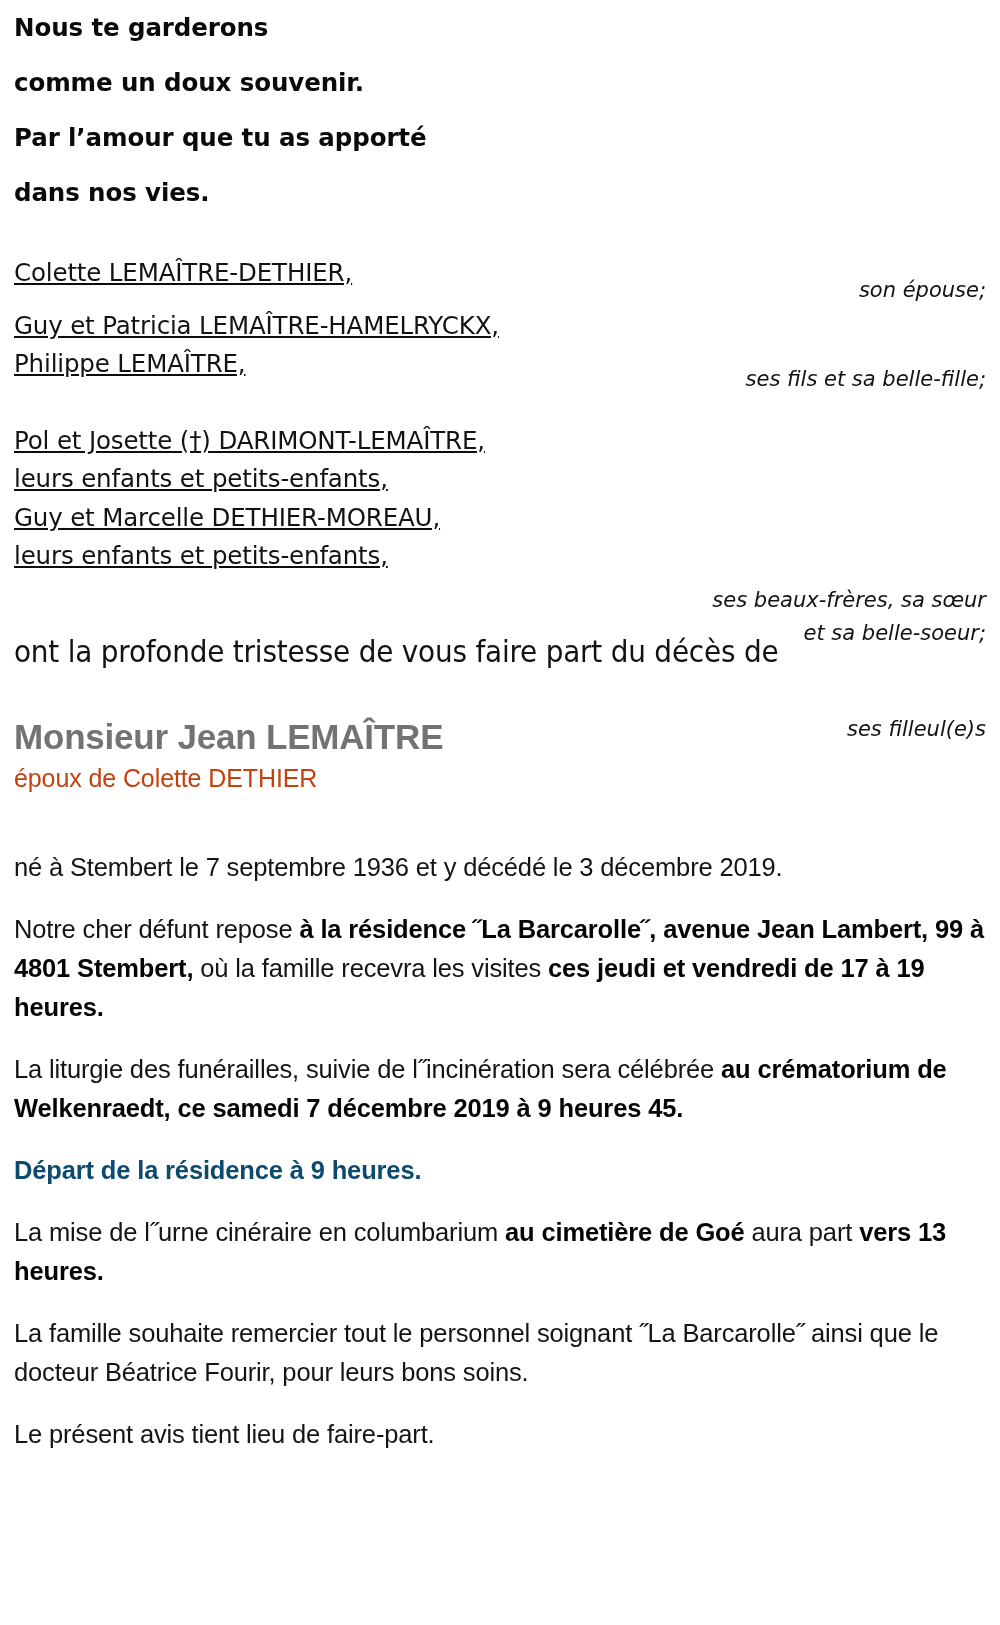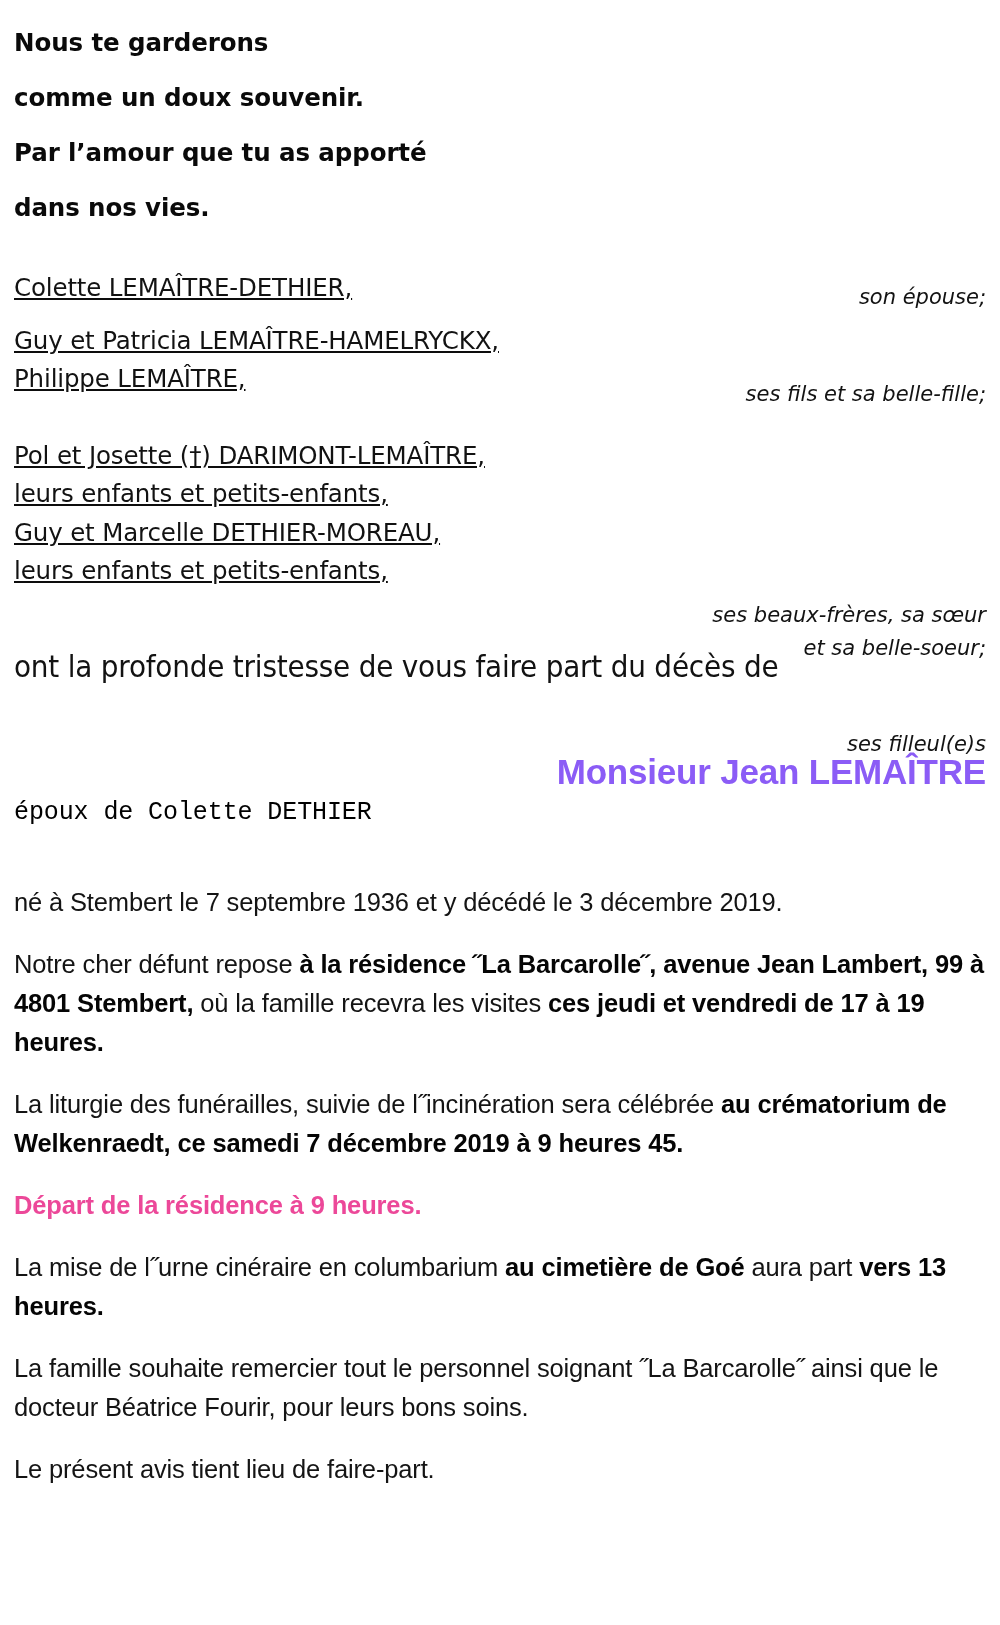--- a/index.html
+++ b/index.html
@@ -18,21 +18,21 @@
   .page {
     position: relative;
     width: 1000px;
     min-height: 1625px;
     box-sizing: border-box;
     padding: 0 14px 0 14px;
   }
 
   
   .epigraph {
-    padding-top: 15px;
+    padding-top: 0;
   }
   .epigraph .line {
     font-family: "DejaVu Sans", sans-serif;
     font-weight: 700;
     font-size: 24.5px;
     letter-spacing: -0.1px;
     line-height: 55px;
     color: #0a0a0a;
   }
 
@@ -97,51 +97,50 @@
     letter-spacing: -0.2px;
     color: #121212;
   }
   .deceased-name {
     font-family: "Liberation Sans", sans-serif;
     font-stretch: condensed;
     font-weight: 700;
     font-size: 35px;
     line-height: 46px;
     letter-spacing: -0.2px;
-    color: #8b5cf6;
-    margin-top: 64px;
-    text-align: right;
+    color: #737373;
+    margin-top: 44px;
   }
   .deceased-sub {
-    font-family: Liberation Mono, monospace;
+    font-family: Liberation Sans, sans-serif;
     font-stretch: condensed;
     font-weight: 400;
     font-size: 25px;
     line-height: 36px;
     letter-spacing: -0.1px;
-    color: #000000;
+    color: #c2410c;
   }
   .para {
     font-family: "Liberation Sans", sans-serif;
     font-stretch: condensed;
     font-weight: 400;
     font-size: 25.5px;
     line-height: 39px;
     letter-spacing: -0.15px;
     color: #141414;
     margin-top: 23px;
   }
   .para.first { margin-top: 52px; }
   .para b, .para strong {
     font-weight: 700;
     color: #050505;
   }
   .para.all-bold {
     font-weight: 700;
-    color: #ec4899;
+    color: #0c4a6e;
   }
 </style>
 </head>
 <body>
 
 <div class="page">
 
   <div class="epigraph">
     <div class="line">Nous te garderons</div>
     <div class="line">comme un doux souvenir.</div>
@@ -173,21 +172,21 @@
           <div class="name-line">Guy et Marcelle DETHIER-MOREAU,</div>
           <div class="name-line">leurs enfants et petits-enfants,</div>
         </div>
 
         <div class="gap-lg"></div>
 
 
       </div>
 
       <div class="rel-col">
-        <div class="rel-item" style="top:12px;">son épouse;</div>
+        <div class="rel-item" style="top:20px;">son épouse;</div>
         <div class="rel-item" style="top:109px;">ses fils et sa belle-fille;</div>
         <div class="rel-item" style="top:330px;">ses beaux-frères, sa sœur et sa belle-soeur;</div>
         <div class="rel-item" style="top:459px;">ses filleul(e)s</div>
       </div>
 
     </div>
   </div>
 
   <div class="announce">
 

